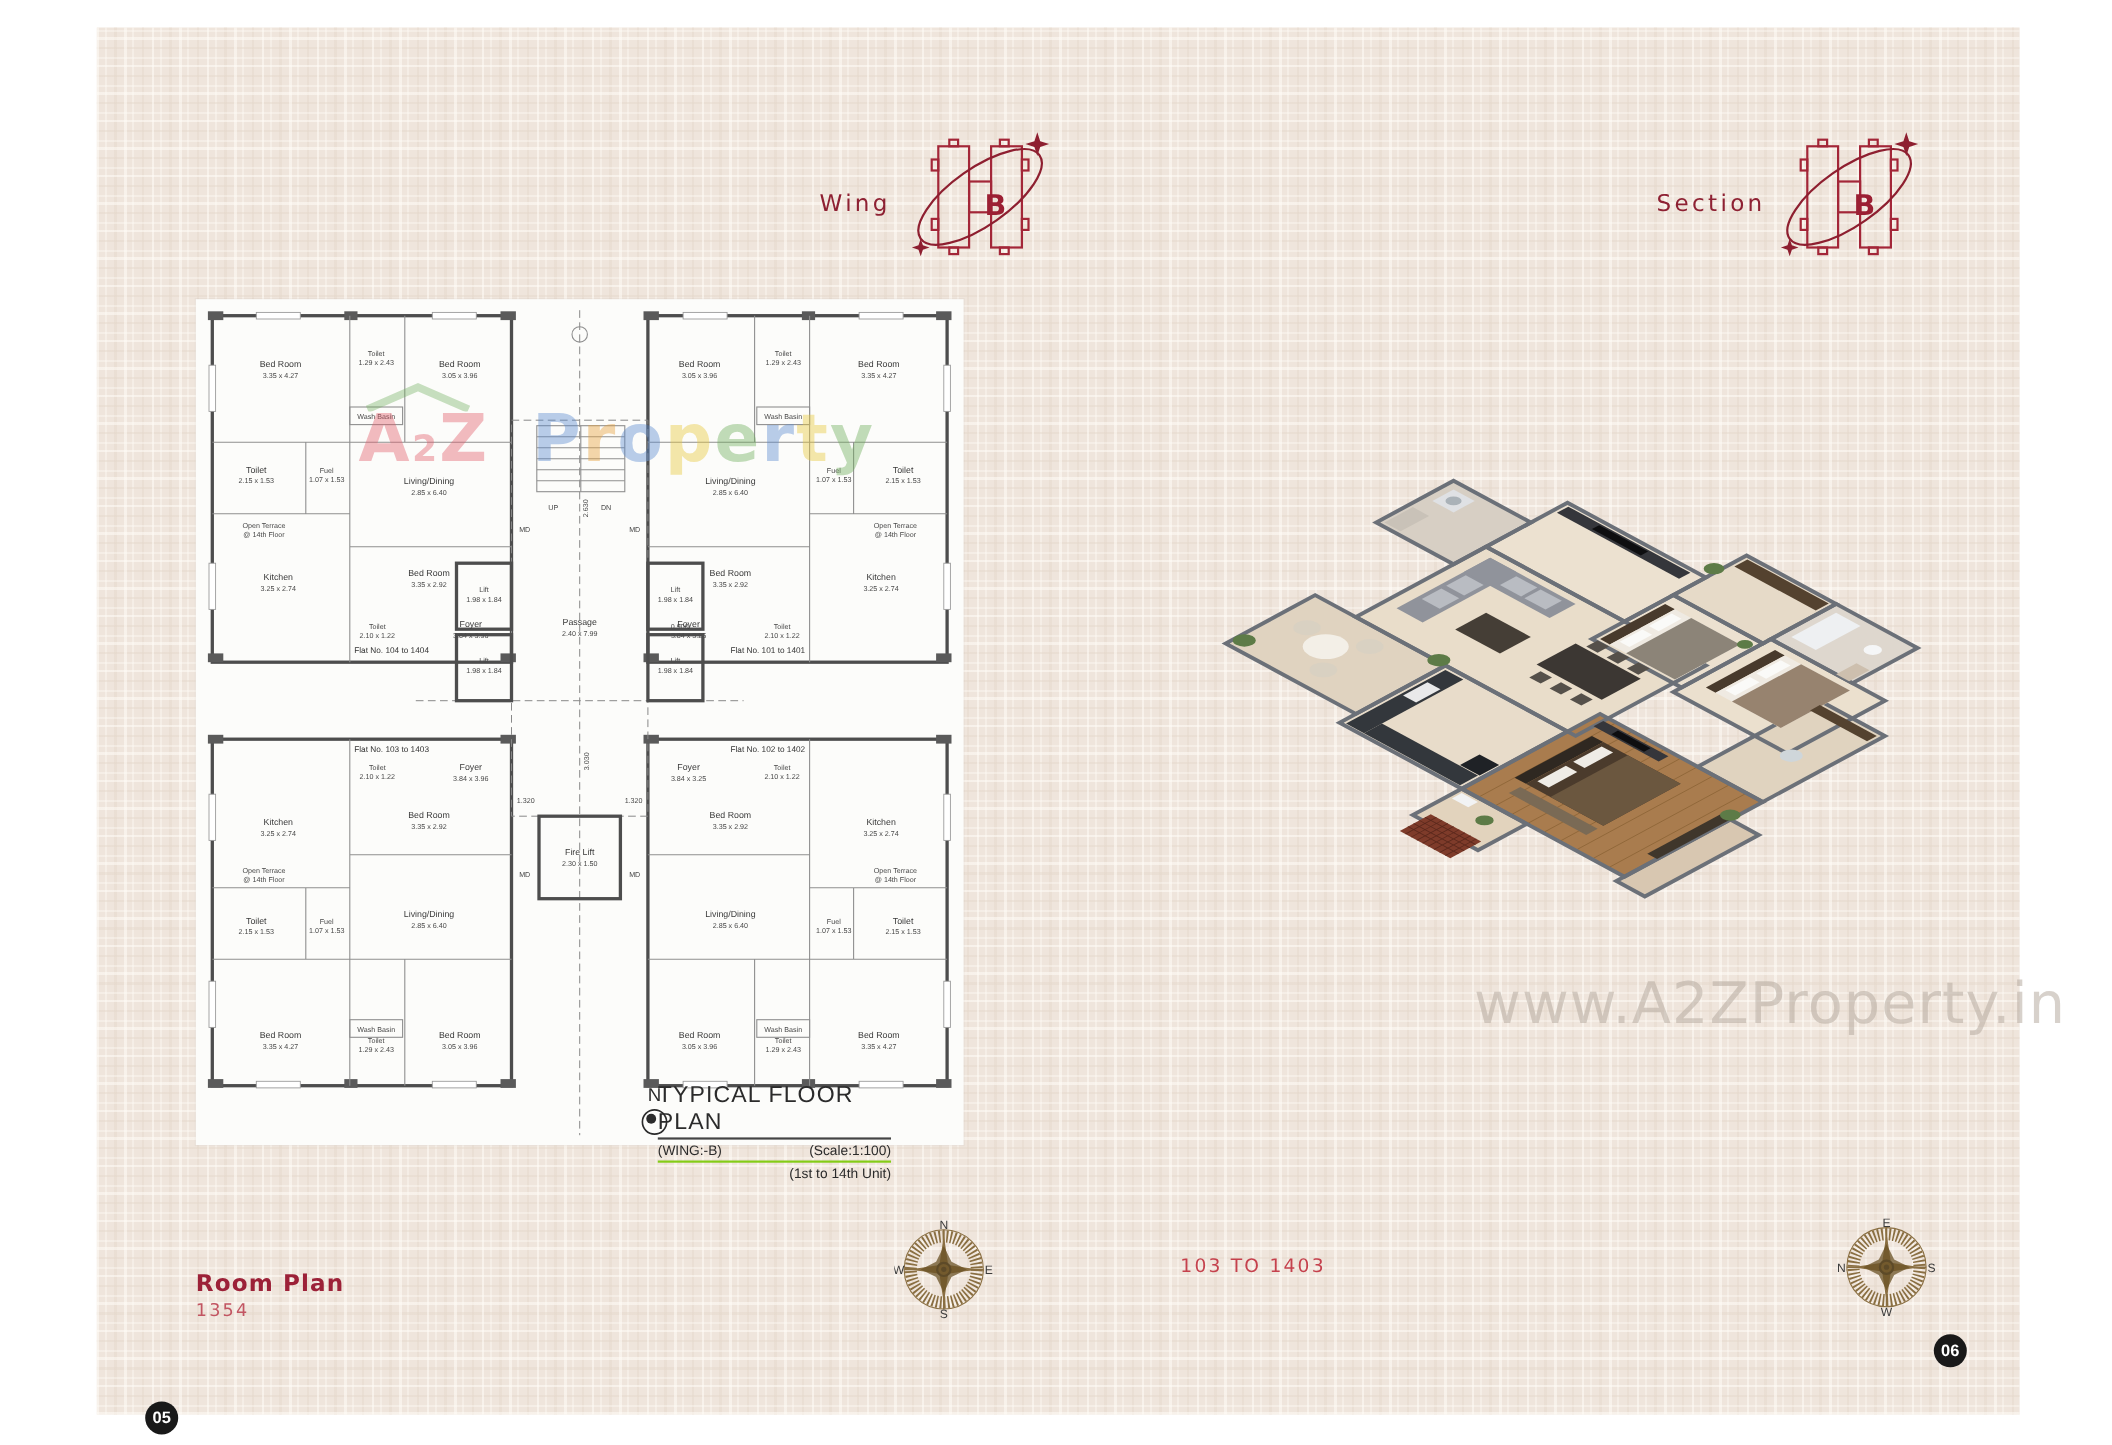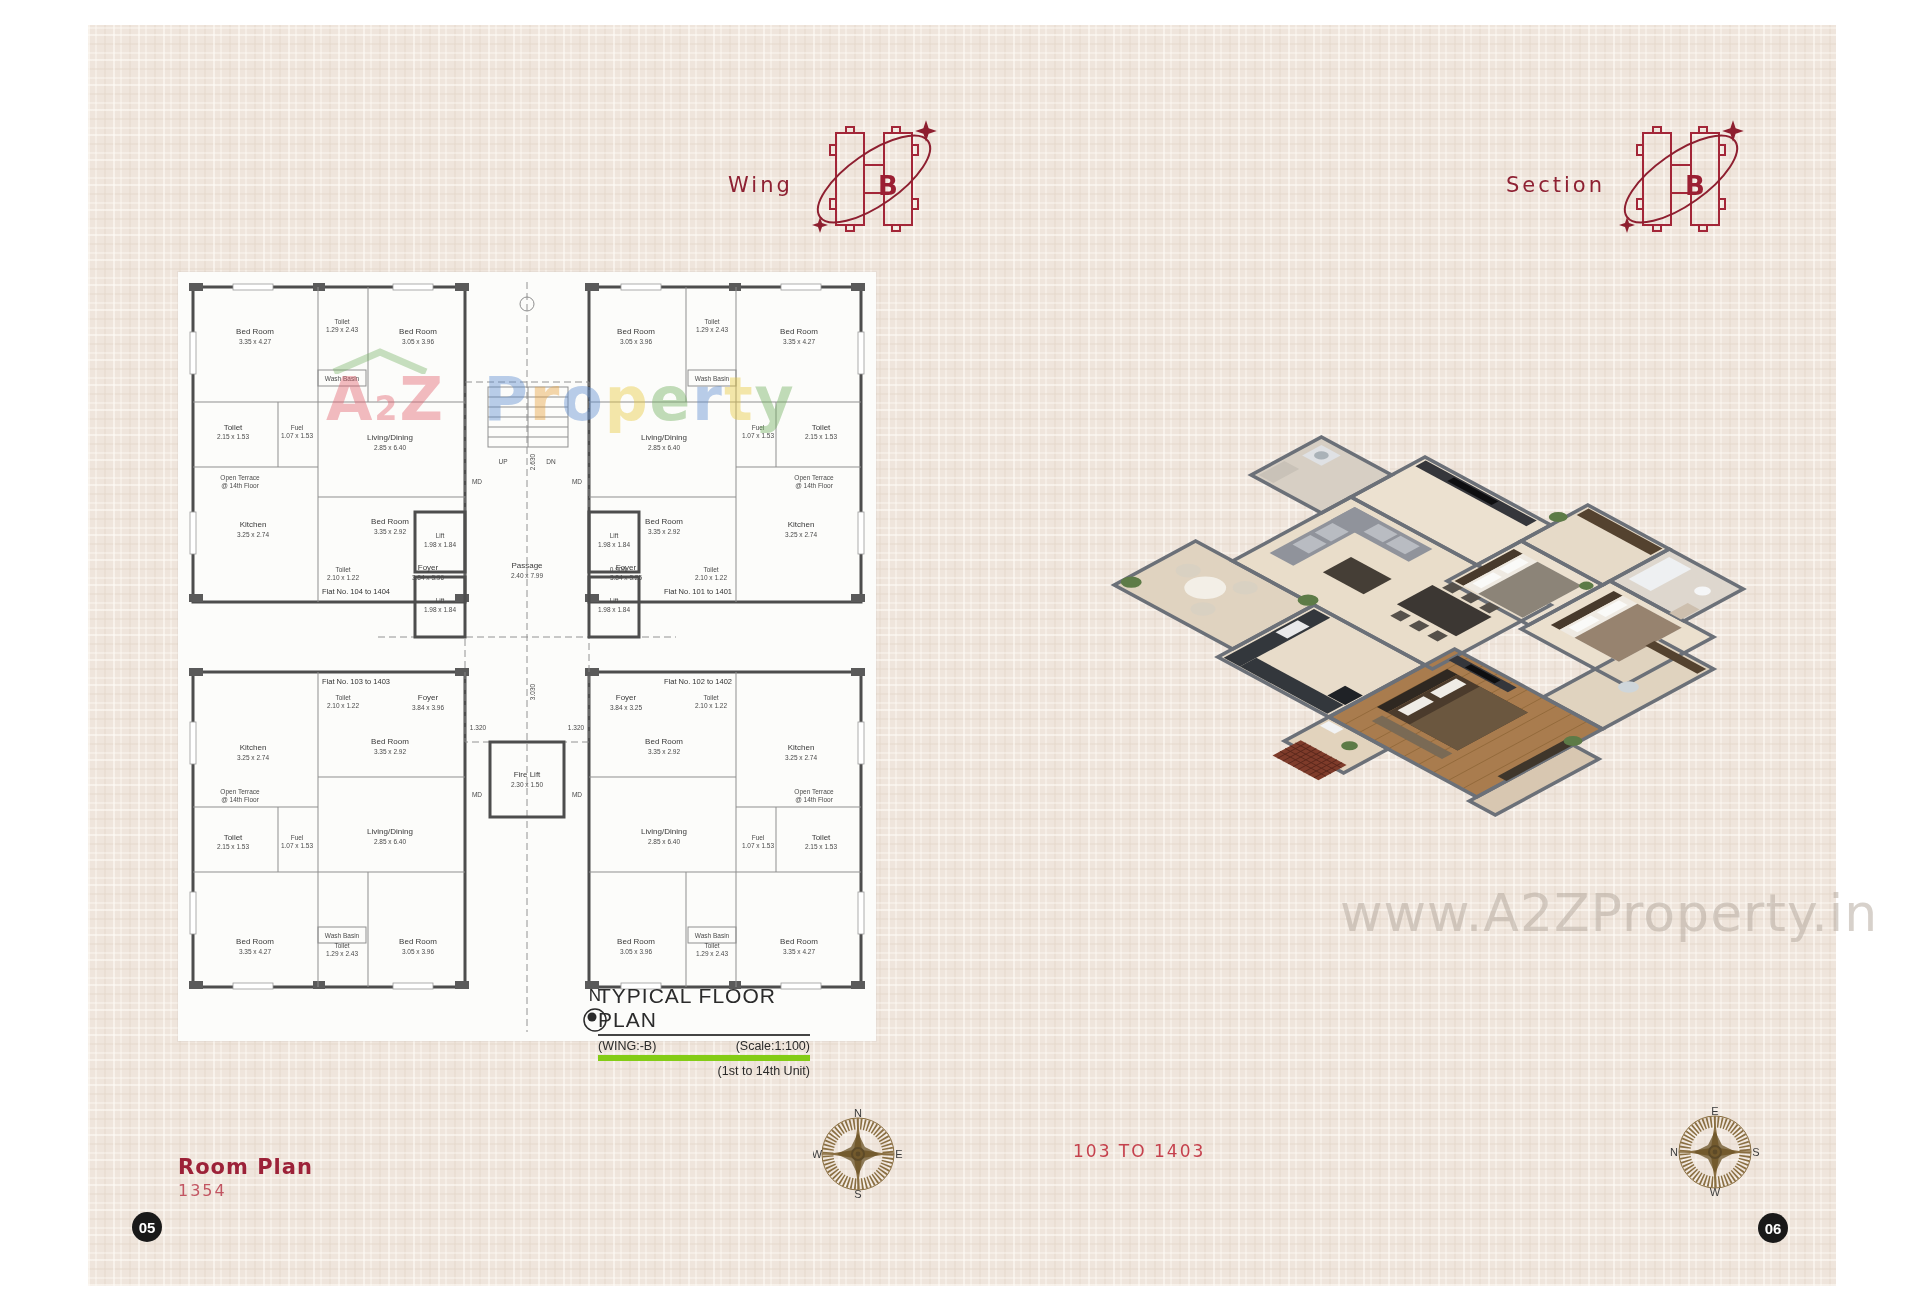--- a/index.html
+++ b/index.html
@@ -28,42 +28,42 @@
   .win{fill:#ffffff;stroke:#9a9a9a;stroke-width:.8;}
   .dash{stroke:#888;stroke-width:.9;stroke-dasharray:7 4;fill:none;}
   .t{font:8px "Liberation Sans",sans-serif;fill:#3a3a3a;text-anchor:middle;}
   .ts{font:6.5px "Liberation Sans",sans-serif;fill:#4a4a4a;text-anchor:middle;}
   .tf{font:7.5px "Liberation Sans",sans-serif;fill:#333;text-anchor:middle;}
   .plan-wm{position:absolute;left:148px;top:92px;font-size:60px;font-weight:bold;letter-spacing:2px;
            font-family:"DejaVu Sans",sans-serif;opacity:.42;white-space:nowrap;}
   .plan-wm .sub{font-size:.55em;}
   .plan-title{position:absolute;left:420px;top:712px;width:212px;color:#2b2b2b;}
   .plan-title .row1{font-size:21px;letter-spacing:1px;border-bottom:2px solid #444;padding-bottom:2px;}
-  .plan-title .row2{display:flex;justify-content:space-between;font-size:12.5px;border-bottom:6px solid #84cc16;padding:3px 0 2px;}
+  .plan-title .row2{display:flex;justify-content:space-between;font-size:12.5px;border-bottom:2px solid #84cc16;padding:3px 0 2px;}
   .plan-title .row3{text-align:right;font-size:12.5px;padding-top:3px;}
   .north-box{position:absolute;left:402px;top:714px;width:30px;text-align:center;color:#2b2b2b;}
   .north-box .n{font-size:17px;}
   
   .unit-plan-label{font-size:21px;font-weight:bold;letter-spacing:1px;color:#9c2138;font-family:"DejaVu Sans",sans-serif;}
   .unit-plan-no{font-size:16px;letter-spacing:2px;color:#c25562;font-family:"DejaVu Sans",sans-serif;margin-top:2px;}
   .page-circle{width:30px;height:30px;border-radius:50%;background:#191919;color:#fff;
                display:flex;align-items:center;justify-content:center;font-size:15px;font-weight:bold;}
   .flat-range{font-size:17px;letter-spacing:2px;color:#c5414d;font-family:"DejaVu Sans",sans-serif;}
   .compass-letter{font:11px "Liberation Sans",sans-serif;fill:#3c3c3c;text-anchor:middle;}
   .photo-wm{font-size:52px;letter-spacing:1px;color:rgba(183,172,160,.55);font-family:"DejaVu Sans",sans-serif;white-space:nowrap;}
   
   .iso-wall{fill:none;stroke:#6b7078;stroke-width:5;stroke-linejoin:miter;}
 </style>
 </head>
 <body>
 
 <div class="stage">
   <div class="page">
 
-    <div class="abs" style="left:628px;top:70px;width:240px;height:165px;">
+    <div class="abs" style="left:645px;top:70px;width:240px;height:165px;">
       <span class="logo-word abs" style="left:12px;top:78px;">Wing</span>
       <svg class="abs" style="left:75px;top:0px;" width="160" height="165" viewBox="0 0 160 165">
         <g transform="translate(35,30)">
           <g class="bldg-stroke">
             <rect x="10" y="8" width="28" height="92"></rect>
             <rect x="58" y="8" width="28" height="92"></rect>
             <rect x="38" y="40" width="20" height="28"></rect>
             <rect x="4" y="20" width="6" height="10"></rect>
               <rect x="4" y="74" width="6" height="10"></rect>
             <rect x="86" y="20" width="6" height="10"></rect>
@@ -450,21 +450,21 @@
       </svg>
     </div>
 
     <div class="abs photo-wm" style="left:1252px;top:858px;">www.A2ZProperty.in</div>
 
     <div class="abs" style="left:90px;top:1130px;">
       <div class="unit-plan-label">Room Plan</div>
       <div class="unit-plan-no">1354</div>
     </div>
 
-    <div class="abs page-circle" style="left:44px;top:1187px;">05</div>
+    <div class="abs page-circle" style="left:44px;top:1249px;">05</div>
     <div class="abs page-circle" style="left:1670px;top:1188px;text-align:right;">06</div>
 
     <svg class="abs" style="left:725px;top:1084px;" width="90" height="90" viewBox="0 0 90 90">
       <g stroke="#8a6f42" fill="none">
         <circle cx="45" cy="45" r="30" stroke-width="11" stroke-dasharray="1.6 1.9"></circle>
         <circle cx="45" cy="45" r="36" stroke-width="1"></circle>
         <path d="M45,9 V81 M9,45 H81" stroke-width="1.4"></path>
       </g>
       <polygon points="45,14 49,41 76,45 49,49 45,76 41,49 14,45 41,41" fill="#8a6f42"></polygon>
       <polygon points="45,24 52,38 66,45 52,52 45,66 38,52 24,45 38,38" fill="#6b5327" opacity="0.75"></polygon>

